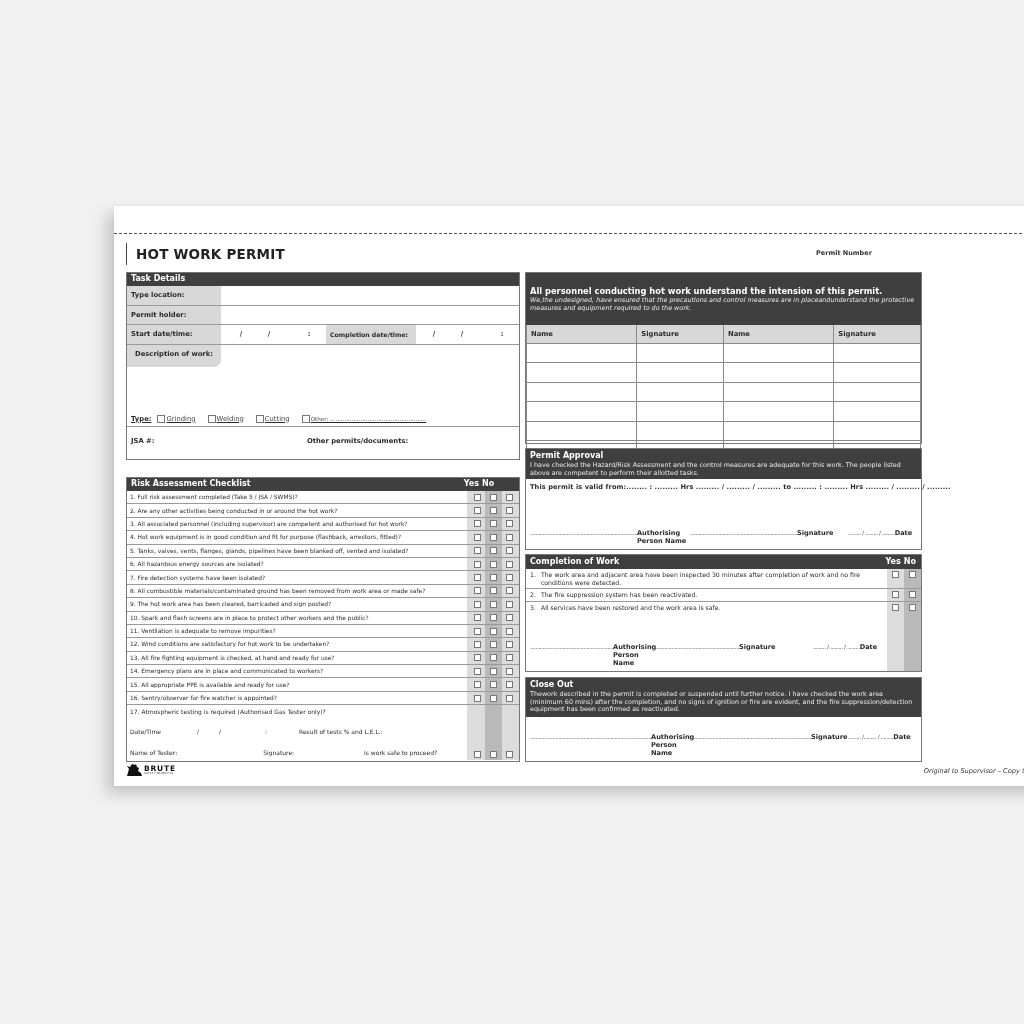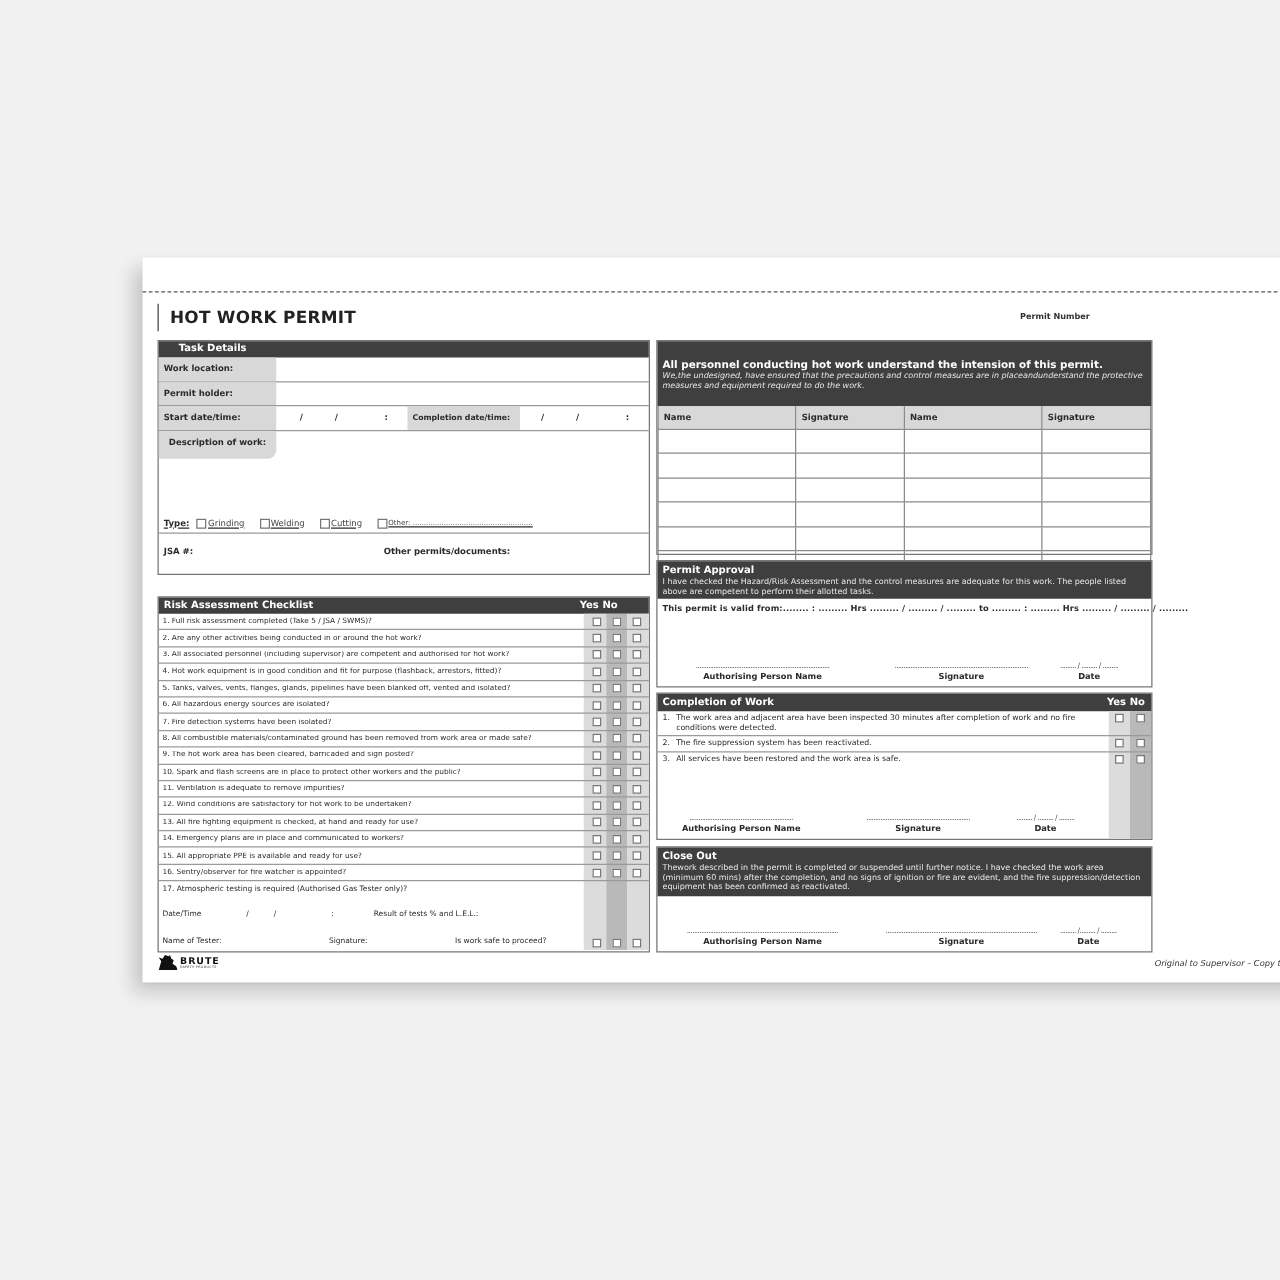--- a/index.html
+++ b/index.html
@@ -73,21 +73,21 @@
   .personnel .dark-head { font-size: 8.3px; padding: 13px 4px; }
   .ptable { width: 100%; border-collapse: collapse; font-size: 6.8px; }
   .ptable th { background: #d8d8d8; text-align: left; font-weight: bold; padding: 0 4px; height: 18px; border: 1px solid #8a8a8a; border-top: none; }
   .ptable td { height: 19.5px; border: 1px solid #8a8a8a; }
 
   
   .approval { left: 411px; top: 242px; width: 397px; height: 102px; }
   .approval .dark-head { font-size: 8px; }
   .valid-line { font-size: 6.6px; font-weight: bold; padding: 4px 4px; white-space: nowrap; letter-spacing: 0.1px; }
   .sig-row { position: absolute; left: 4px; right: 4px; bottom: 4px; display: flex; font-size: 6.6px; font-weight: bold; }
-  .sig-block { display: flex; flex-direction: column; text-align: center; }
+  .sig-block { display: flex; flex-direction: row; }
   .sig-dots { font-weight: normal; color: #555; font-size: 6px; letter-spacing: -0.5px; height: 8px; }
 
   
   .completion { left: 411px; top: 348px; width: 397px; height: 118px; }
   .completion .dark-head { display: flex; justify-content: space-between; height: 14px; }
   .crow { position: relative; display: flex; font-size: 6.2px; border-bottom: 1px solid #9a9a9a; }
   .crow .ctext { flex: 1; padding: 2px 4px; display: flex; gap: 5px; line-height: 7.5px; }
   .cchecks { width: 34px; display: flex; justify-content: space-around; padding-top: 2px; z-index: 1; }
   .cchecks .cb { width: 7px; height: 7px; }
 
@@ -101,23 +101,23 @@
 </style>
 </head>
 <body>
 
 <div class="sheet">
   <div class="perforation"></div>
   <div class="title-bar">HOT WORK PERMIT</div>
   <div class="permit-number">Permit Number</div>
 
   <div class="box task">
-    <div class="dark-head" style="height:13px;padding:1px 16px;">Task Details</div>
+    <div class="dark-head" style="height:13px;padding:1px 4px;">Task Details</div>
     <div class="trow">
-      <div class="tlabel">Work location:</div>
+      <div class="tlabel">Type location:</div>
       <div class="tval"></div>
     </div>
     <div class="trow">
       <div class="tlabel">Permit holder:</div>
       <div class="tval"></div>
     </div>
     <div class="trow">
       <div class="tlabel">Start date/time:</div>
       <div class="tval" style="flex:0 0 105px; padding-left:6px;">
         <span class="slash">/</span>

